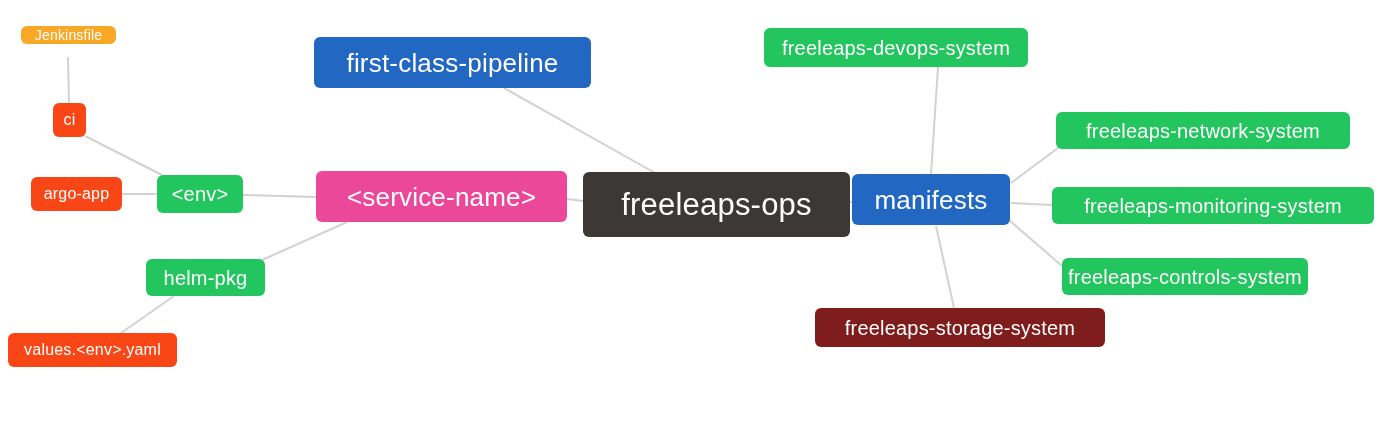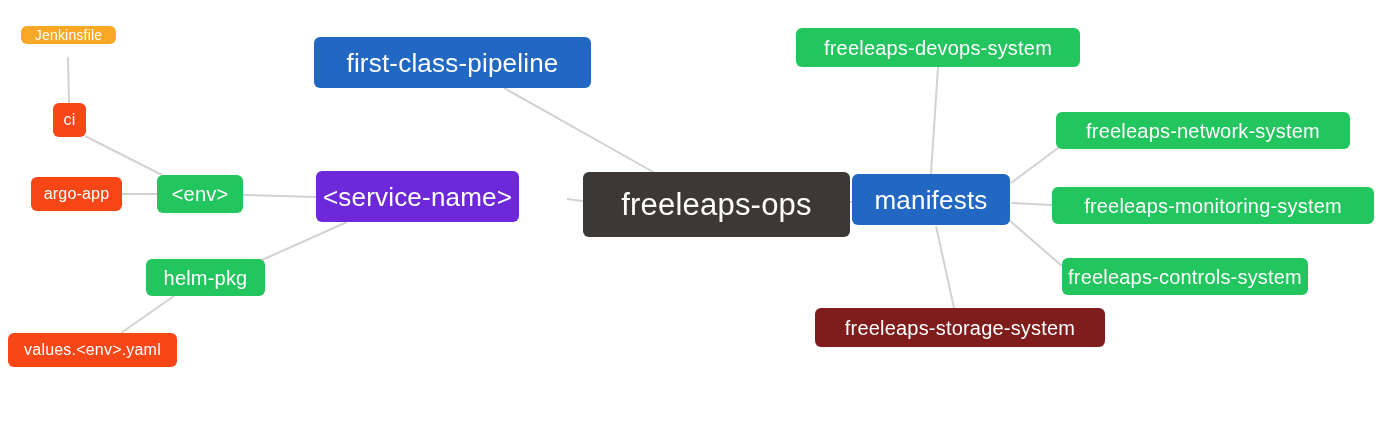--- a/index.html
+++ b/index.html
@@ -51,25 +51,25 @@
       <line x1="567" y1="199" x2="583" y2="201" stroke="#d2d2d2" stroke-width="2"></line>
       <line x1="846" y1="202" x2="853" y2="202" stroke="#d2d2d2" stroke-width="2"></line>
       <line x1="931" y1="174" x2="938" y2="67" stroke="#d2d2d2" stroke-width="2"></line>
       <line x1="1011" y1="183" x2="1058" y2="148" stroke="#d2d2d2" stroke-width="2"></line>
       <line x1="1011" y1="203" x2="1052" y2="205" stroke="#d2d2d2" stroke-width="2"></line>
       <line x1="1009" y1="220" x2="1062" y2="266" stroke="#d2d2d2" stroke-width="2"></line>
       <line x1="936" y1="226" x2="954" y2="308" stroke="#d2d2d2" stroke-width="2"></line>
     </svg>
 <div class="node lv-root" style="left: 583px; top: 172px; width: 267px; height: 65px; background: rgb(59, 56, 54); color: rgb(255, 255, 255);">freeleaps-ops</div>
     <div class="node lv-1" style="left: 314px; top: 37px; width: 277px; height: 51px; background: rgb(34, 104, 195); color: rgb(255, 255, 255);">first-class-pipeline</div>
-    <div class="node lv-1" style="left: 316px; top: 171px; width: 203px; height: 51px; background: #6d28d9; color: rgb(255, 255, 255);">&lt;service-name&gt;</div>
+    <div class="node lv-1" style="left: 316px; top: 171px; width: 251px; height: 51px; background: #ec4899; color: rgb(255, 255, 255);">&lt;service-name&gt;</div>
     <div class="node lv-1" style="left: 852px; top: 174px; width: 158px; height: 51px; background: rgb(34, 104, 195); color: rgb(255, 255, 255);">manifests</div>
     <div class="node lv-2" style="left: 157px; top: 175px; width: 86px; height: 38px; background: rgb(34, 197, 94); color: rgb(255, 255, 255);">&lt;env&gt;</div>
     <div class="node lv-2" style="left: 146px; top: 259px; width: 119px; height: 37px; background: rgb(34, 197, 94); color: rgb(255, 255, 255);">helm-pkg</div>
-    <div class="node lv-2" style="left: 796px; top: 28px; width: 284px; height: 39px; background: rgb(34, 197, 94); color: rgb(255, 255, 255);">freeleaps-devops-system</div>
+    <div class="node lv-2" style="left: 764px; top: 28px; width: 264px; height: 39px; background: rgb(34, 197, 94); color: rgb(255, 255, 255);">freeleaps-devops-system</div>
     <div class="node lv-2" style="left: 1056px; top: 112px; width: 294px; height: 37px; background: rgb(34, 197, 94); color: rgb(255, 255, 255);">freeleaps-network-system</div>
     <div class="node lv-2" style="left: 1052px; top: 187px; width: 322px; height: 37px; background: rgb(34, 197, 94); color: rgb(255, 255, 255);">freeleaps-monitoring-system</div>
     <div class="node lv-2" style="left: 1062px; top: 258px; width: 246px; height: 37px; background: rgb(34, 197, 94); color: rgb(255, 255, 255);">freeleaps-controls-system</div>
     <div class="node lv-2" style="left: 815px; top: 308px; width: 290px; height: 39px; background: #7f1d1d; color: rgb(255, 255, 255);">freeleaps-storage-system</div>
     <div class="node lv-3" style="left: 53px; top: 103px; width: 33px; height: 34px; background: rgb(249, 70, 22); color: rgb(255, 255, 255);">ci</div>
     <div class="node lv-3" style="left: 31px; top: 177px; width: 91px; height: 34px; background: rgb(249, 70, 22); color: rgb(255, 255, 255);">argo-app</div>
     <div class="node lv-3" style="left: 8px; top: 333px; width: 169px; height: 34px; background: rgb(249, 70, 22); color: rgb(255, 255, 255);">values.&lt;env&gt;.yaml</div>
     <div class="node lv-4" style="left: 21px; top: 26px; width: 95px; height: 18px; background: rgb(249, 168, 37); color: rgb(255, 255, 255);">Jenkinsfile</div>
   </div>
 

